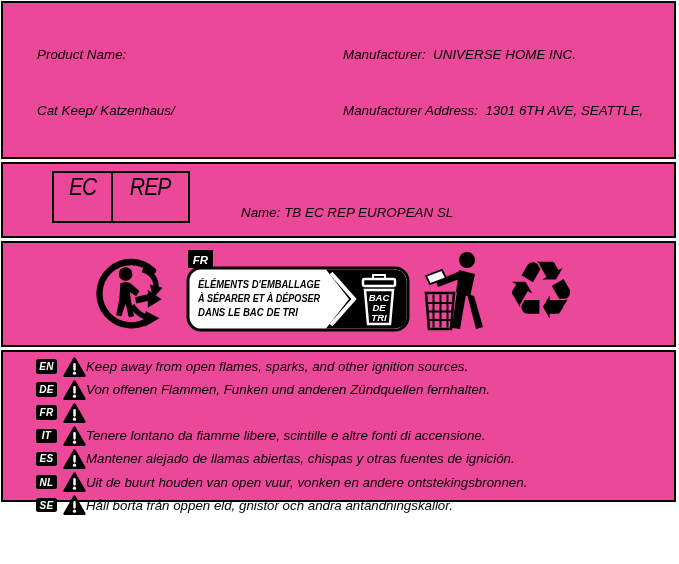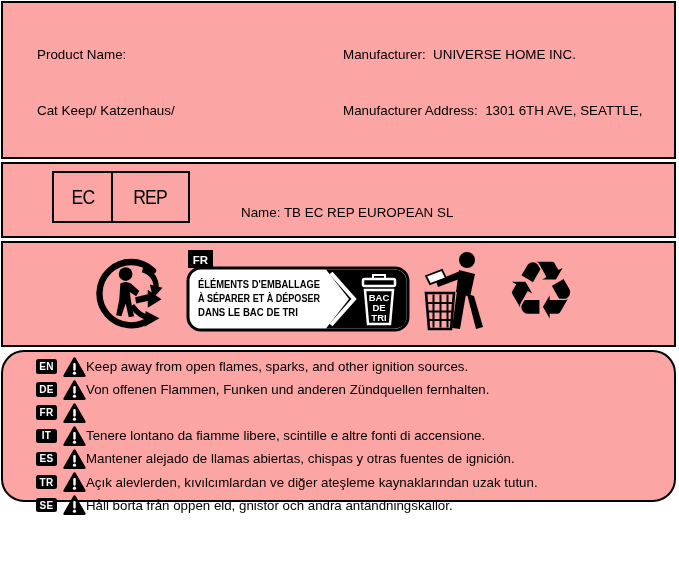--- a/index.html
+++ b/index.html
@@ -1,30 +1,30 @@
 <!DOCTYPE html>
 <html><head>
 <meta charset="utf-8">
 <style>
   html,body{margin:0;padding:0;background:#fff;}
   .label{position:relative;width:679px;height:564px;background:#fff;color:#000;
          font-family:"Liberation Sans","DejaVu Sans",sans-serif;overflow:hidden;}
-  .box{position:absolute;left:1px;width:675px;border:2.5px solid #000;background:#fca5a5;box-sizing:border-box;}
+  .box{position:absolute;left:1px;width:675px;border:2.5px solid #000;background:#ec4899;box-sizing:border-box;font-style:italic;}
   #sec-info{top:1px;height:158px;}
   #sec-ecrep{top:162px;height:76px;}
   #sec-icons{top:241px;height:106px;}
-  #sec-warn{top:350px;height:152px;border-radius:23px;}
+  #sec-warn{top:350px;height:152px;}
 
   .info-col{position:absolute;top:5px;font-size:13.4px;line-height:18.8px;white-space:pre;}
   #info-left{left:34px;}
   #info-right{left:340px;}
 
   .ecrep-box{position:absolute;left:49px;top:7px;width:138px;height:52px;border:2.5px solid #000;
              display:flex;box-sizing:border-box;}
-  .ecrep-cell{display:flex;align-items:center;justify-content:center;font-size:20px;letter-spacing:-1px;}
+  .ecrep-cell{display:flex;justify-content:center;font-size:24px;letter-spacing:-1px;}
   .ecrep-cell span{display:inline-block;transform:scaleX(0.88);}
   .cell-ec{flex:0 0 44%;border-right:2px solid #000;box-sizing:border-box;}
   .cell-rep{flex:1;}
   .ecrep-text{position:absolute;left:238px;top:3px;font-size:13.4px;line-height:18.6px;white-space:pre;}
   .contact-span{display:inline-block;width:218px;}
 
   .icon-abs{position:absolute;}
   #triman-icon{left:93px;top:11px;}
   #sorting-sign{left:183px;top:7px;}
   #tidyman-icon{left:420px;top:8px;}
@@ -186,31 +186,31 @@
   <div class="warn-row">
     <div class="lang-badge">ES</div>
     <svg class="warn-tri" width="23" height="20" viewBox="0 0 24 21">
       <path d="M12,1.5 L22.5,19.7 L1.5,19.7 Z" fill="#000" stroke="#000" stroke-width="2.5" stroke-linejoin="round"></path>
       <rect x="10.7" y="6.2" width="2.6" height="8.2" rx="1.2" fill="#fff"></rect>
       <circle cx="12" cy="17" r="1.7" fill="#fff"></circle>
     </svg>
     <div class="warn-text">Mantener alejado de llamas abiertas, chispas y otras fuentes de ignición.</div>
   </div>
 
-
-
-  <div class="warn-row">
-    <div class="lang-badge">TR</div>
-    <svg class="warn-tri" width="23" height="20" viewBox="0 0 24 21">
-      <path d="M12,1.5 L22.5,19.7 L1.5,19.7 Z" fill="#000" stroke="#000" stroke-width="2.5" stroke-linejoin="round"></path>
-      <rect x="10.7" y="6.2" width="2.6" height="8.2" rx="1.2" fill="#fff"></rect>
-      <circle cx="12" cy="17" r="1.7" fill="#fff"></circle>
-    </svg>
-    <div class="warn-text">Açık alevlerden, kıvılcımlardan ve diğer ateşleme kaynaklarından uzak tutun.</div>
-  </div>
+  <div class="warn-row">
+    <div class="lang-badge">NL</div>
+    <svg class="warn-tri" width="23" height="20" viewBox="0 0 24 21">
+      <path d="M12,1.5 L22.5,19.7 L1.5,19.7 Z" fill="#000" stroke="#000" stroke-width="2.5" stroke-linejoin="round"></path>
+      <rect x="10.7" y="6.2" width="2.6" height="8.2" rx="1.2" fill="#fff"></rect>
+      <circle cx="12" cy="17" r="1.7" fill="#fff"></circle>
+    </svg>
+    <div class="warn-text">Uit de buurt houden van open vuur, vonken en andere ontstekingsbronnen.</div>
+  </div>
+
+
 
   <div class="warn-row">
     <div class="lang-badge">SE</div>
     <svg class="warn-tri" width="23" height="20" viewBox="0 0 24 21">
       <path d="M12,1.5 L22.5,19.7 L1.5,19.7 Z" fill="#000" stroke="#000" stroke-width="2.5" stroke-linejoin="round"></path>
       <rect x="10.7" y="6.2" width="2.6" height="8.2" rx="1.2" fill="#fff"></rect>
       <circle cx="12" cy="17" r="1.7" fill="#fff"></circle>
     </svg>
     <div class="warn-text">Håll borta från öppen eld, gnistor och andra antändningskällor.</div>
   </div>

